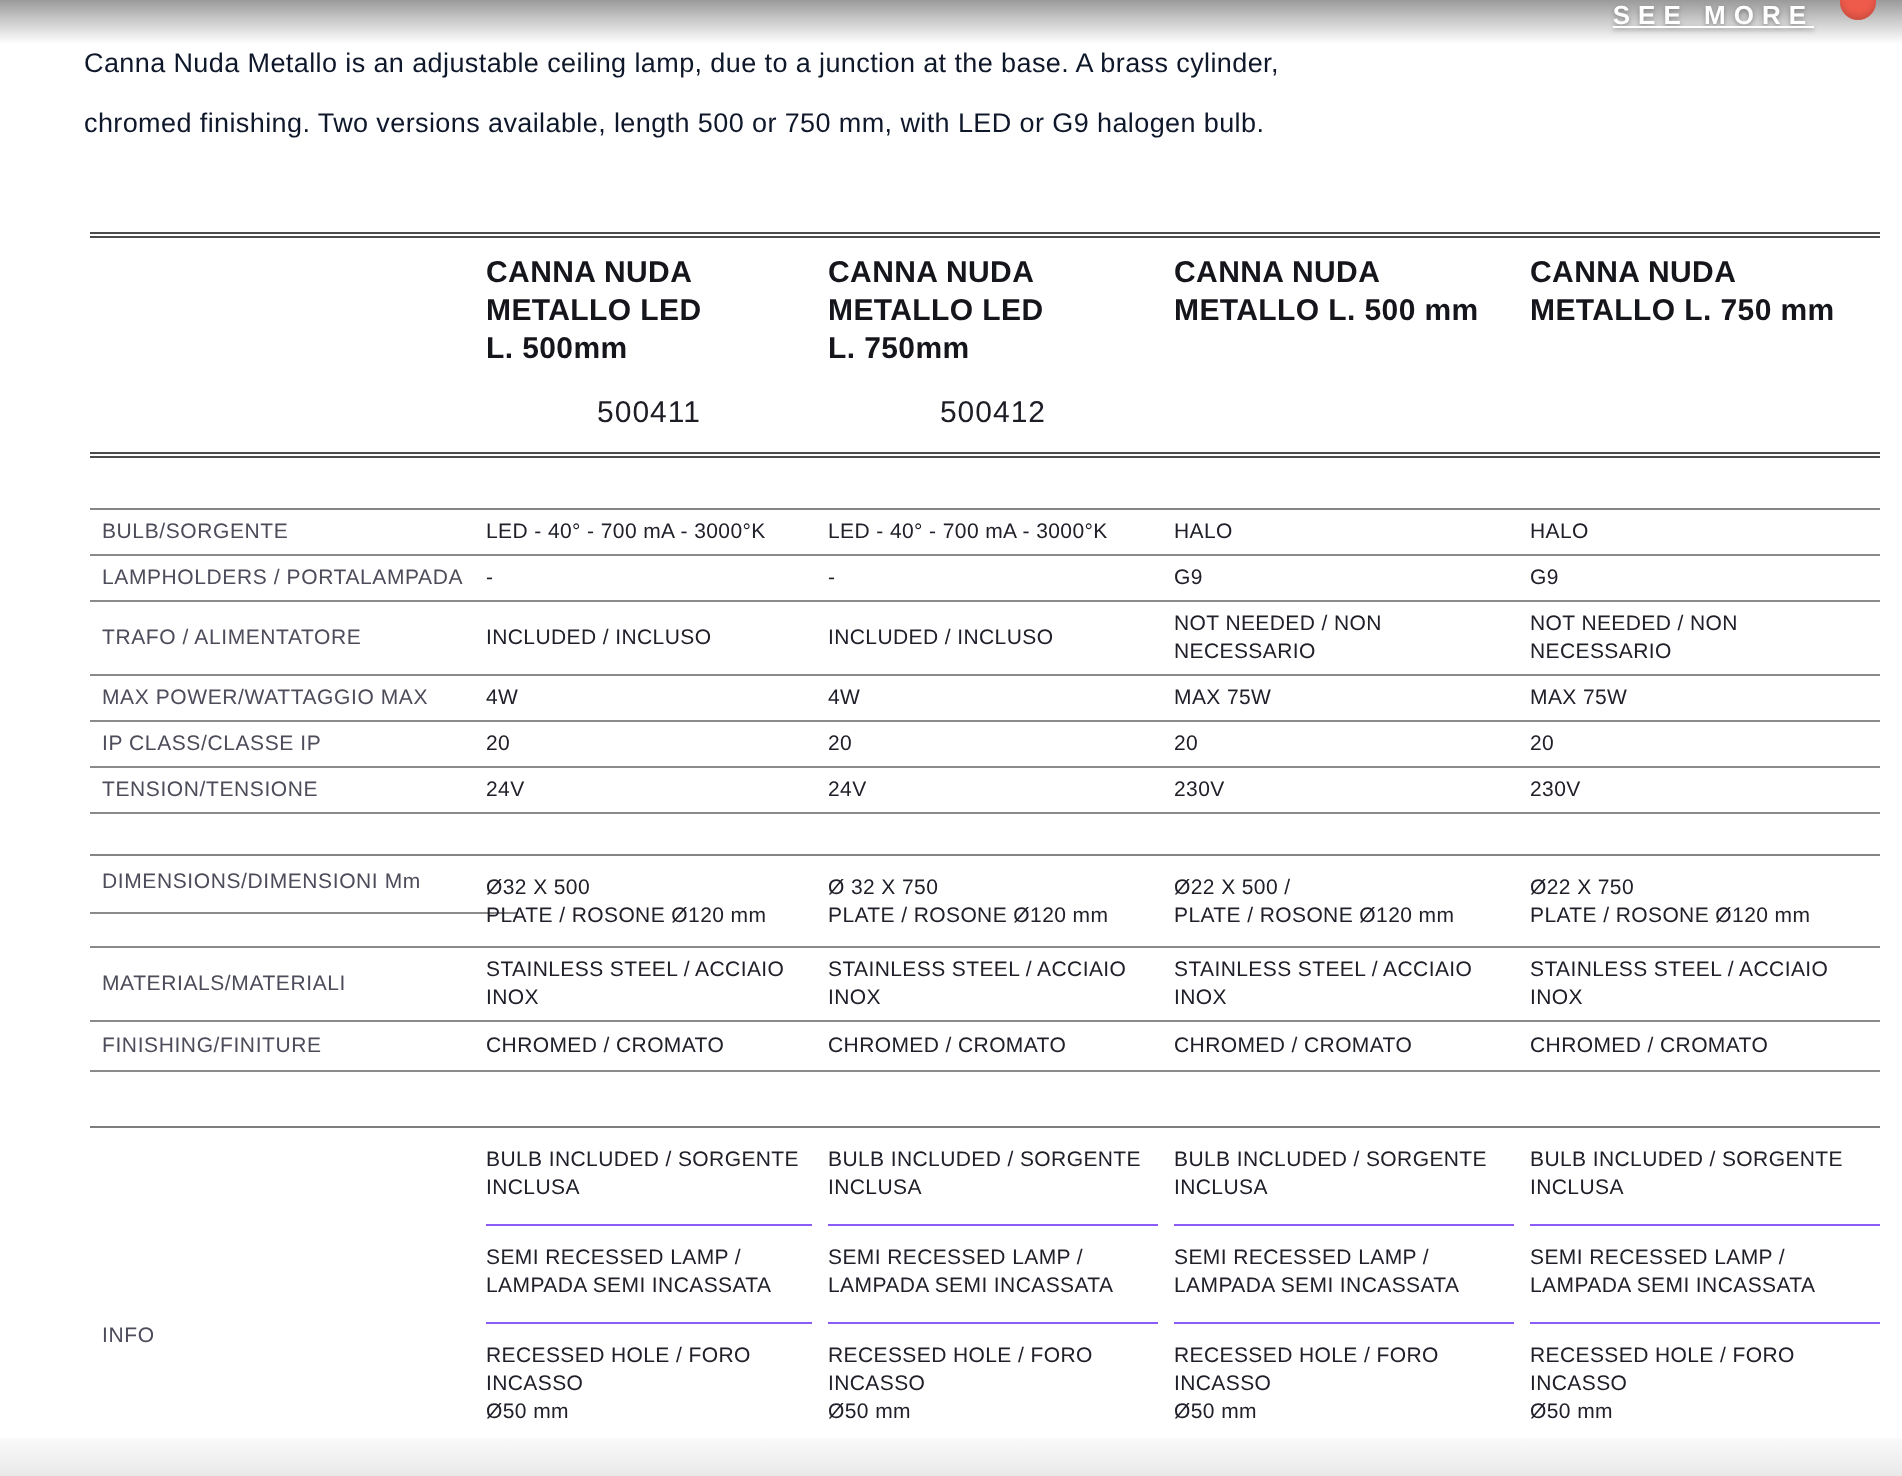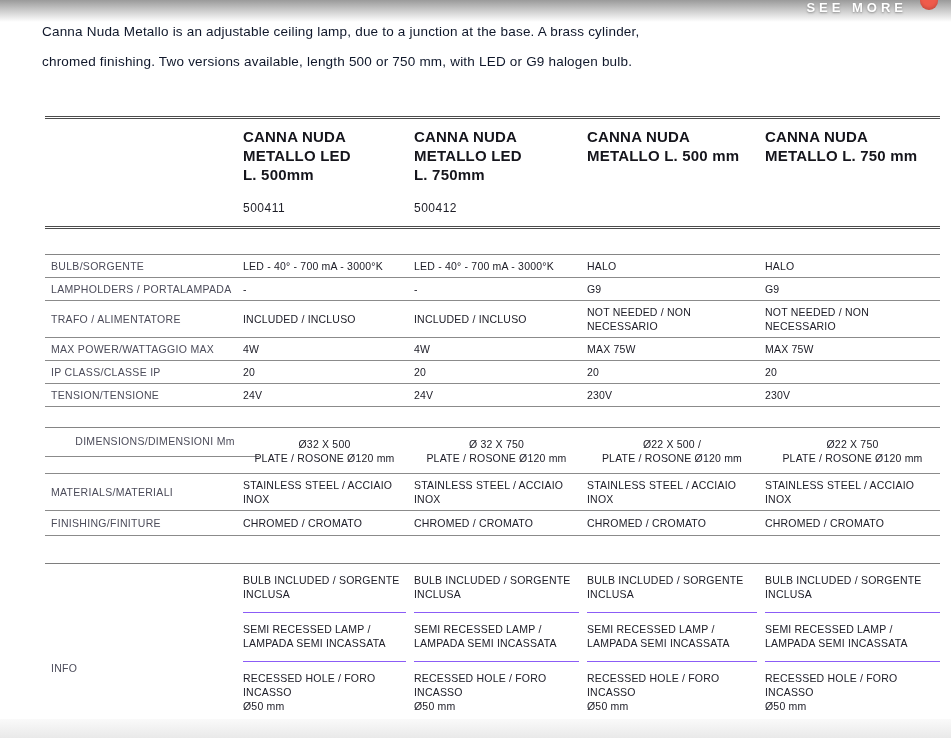--- a/index.html
+++ b/index.html
@@ -18,20 +18,21 @@
     width: 951px; height: 22px;
     background: linear-gradient(to bottom, #9a9a9a 0%, #c9c9c9 45%, rgba(255,255,255,0) 100%);
   }
   .see-more {
     position: absolute; top: 0; right: 44px;
     font-size: 13px; font-weight: bold; color: #ffffff;
     letter-spacing: 4px;
     text-shadow: 0 1px 2px rgba(60,60,60,0.45);
     cursor: pointer;
     line-height: 16px;
+    text-decoration: underline;
   }
   .notif-dot {
     position: absolute; top: -8px; right: 13px;
     width: 18px; height: 18px; border-radius: 50%;
     background: #ef5b4b;
     box-shadow: inset 0 -2px 3px rgba(0,0,0,0.15);
   }
 
   
   .intro {
@@ -57,42 +58,42 @@
     border-top: 3px double #4c4c4c;
     border-bottom: 3px double #4c4c4c;
     padding: 8px 0 11px 0;
   }
   .thead .prod-cell { display: flex; flex-direction: column; height: 88px; }
   .prod-name {
     font-size: 15px; font-weight: bold; color: #15151c;
     line-height: 19px; white-space: pre-line; letter-spacing: 0.2px;
     flex: 1 1 auto;
   }
-  .prod-code { font-size: 12px; color: #1d1d26; letter-spacing: 0.5px; }
+  .prod-code { font-size: 15px; color: #1d1d26; letter-spacing: 0.5px; text-align: center; }
 
   
   .sec { border-top: 1px solid #858585; }
   .sec-a { margin-top: 25px; }
   .sec-b { margin-top: 20px; }
   .spec-row {
     min-height: 23px;
     border-bottom: 1px solid #8b8b8b;
     align-items: center;
   }
   .row-label {
     font-size: 10.5px; color: #4c4c5a; letter-spacing: 0.3px;
     padding-left: 6px;
   }
   .cell-val {
     font-size: 10.5px; color: #20202a; letter-spacing: 0.2px;
     white-space: pre-line; line-height: 14px;
     padding: 4px 0;
   }
   
-  .row-dim { min-height: 46px; align-items: start; text-align: center; }
+  .row-dim { min-height: 46px; align-items: start; }
   .row-dim .row-label { padding-top: 7px; }
   .dim-label-wrap {
     align-self: start;
     width: calc(100% + 24px);
     border-bottom: 1px solid #8b8b8b;
     padding-bottom: 9px;
   }
   .row-dim .cell-val { padding-top: 9px; }
   .row-sm { min-height: 25px; }
 

